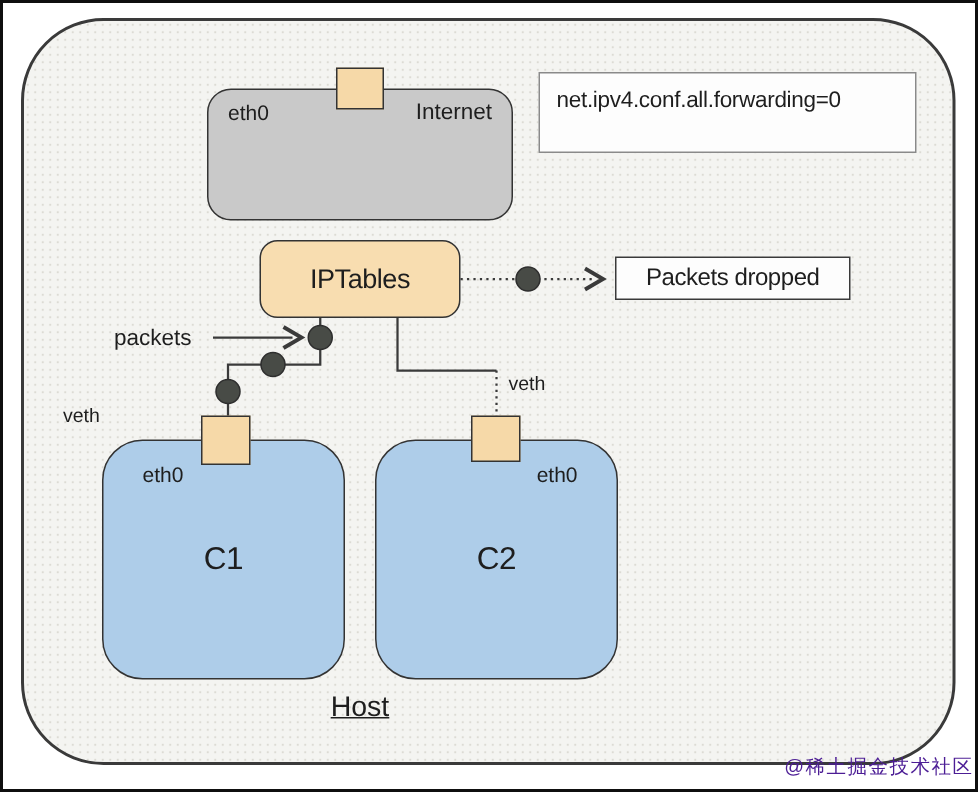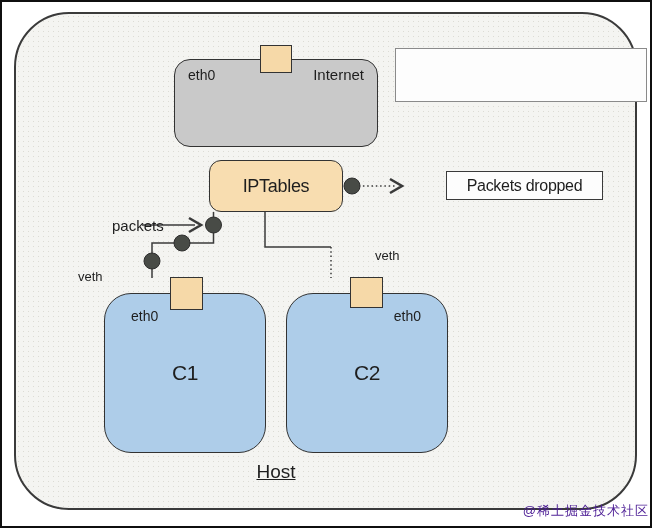--- a/index.html
+++ b/index.html
@@ -17,21 +17,21 @@
   }
   .host-canvas{
     position:absolute;left:14px;top:12px;width:623px;height:498px;
     box-sizing:border-box;
     border:2px solid #3a3a3a;border-radius:55px;
     background-color:#f4f4f1;
     background-image:radial-gradient(circle,#dcdbd4 0.6px, transparent 1px);
     background-size:5px 5px;
   }
   .wires{position:absolute;left:0;top:0;width:652px;height:528px;z-index:2;pointer-events:none;}
-  .node{position:absolute;box-sizing:border-box;z-index:3;margin-left:36px;}
+  .node{position:absolute;box-sizing:border-box;z-index:3;}
 
   .bridge-box{
     left:138px;top:59px;width:204px;height:88px;
     background:#c9c9c9;border:1.6px solid #333;border-radius:16px;
   }
   .bridge-eth{position:absolute;left:13px;top:7px;font-size:14px;}
   .bridge-internet{position:absolute;right:13px;top:6px;font-size:15px;}
   .bridge-name{position:absolute;left:0;right:0;top:33px;text-align:center;font-size:19px;letter-spacing:-0.3px;}
 
   .port{
@@ -116,20 +116,21 @@
   <path class="wire wire-dotted" d="M331 247 V278"></path>
 </svg>
 
 <div class="node bridge-box">
   <span class="bridge-eth">eth0</span>
   <span class="bridge-internet">Internet</span>
 </div>
 <div class="node port port-top"></div>
 
 <div class="node config-box">
+  <div>net.ipv4.conf.all.forwarding=0</div>
 </div>
 
 <div class="node iptables-box">
   <span>IPTables</span>
 </div>
 
 <div class="node dropped-box">
   <span>Packets dropped</span>
 </div>
 

